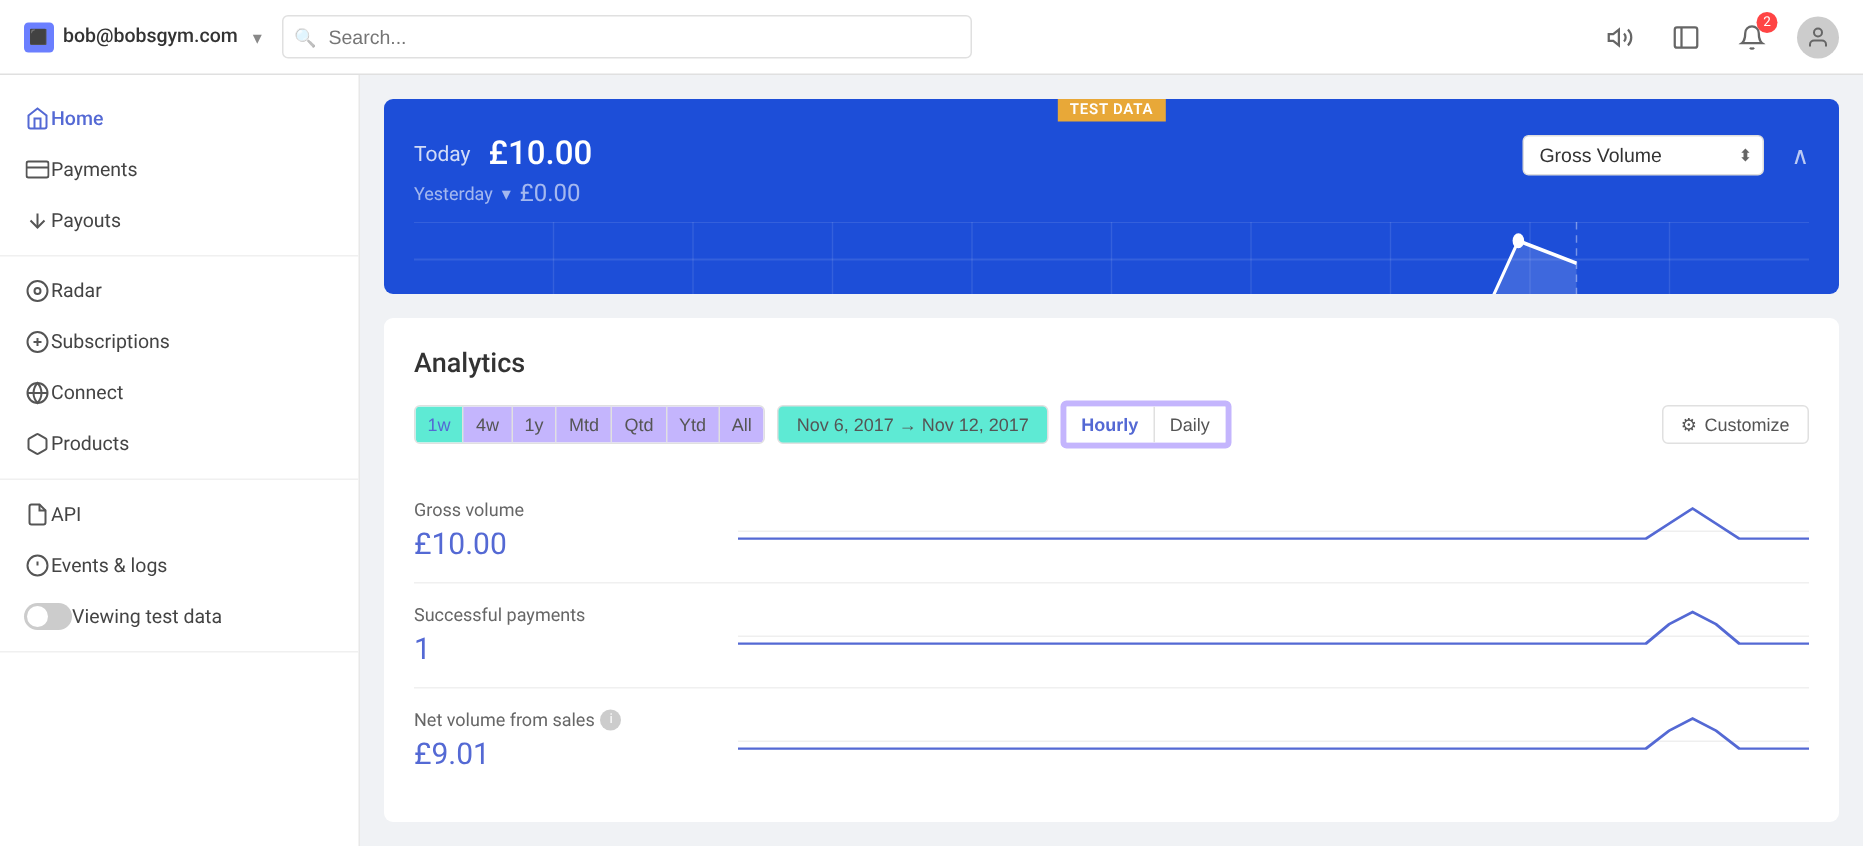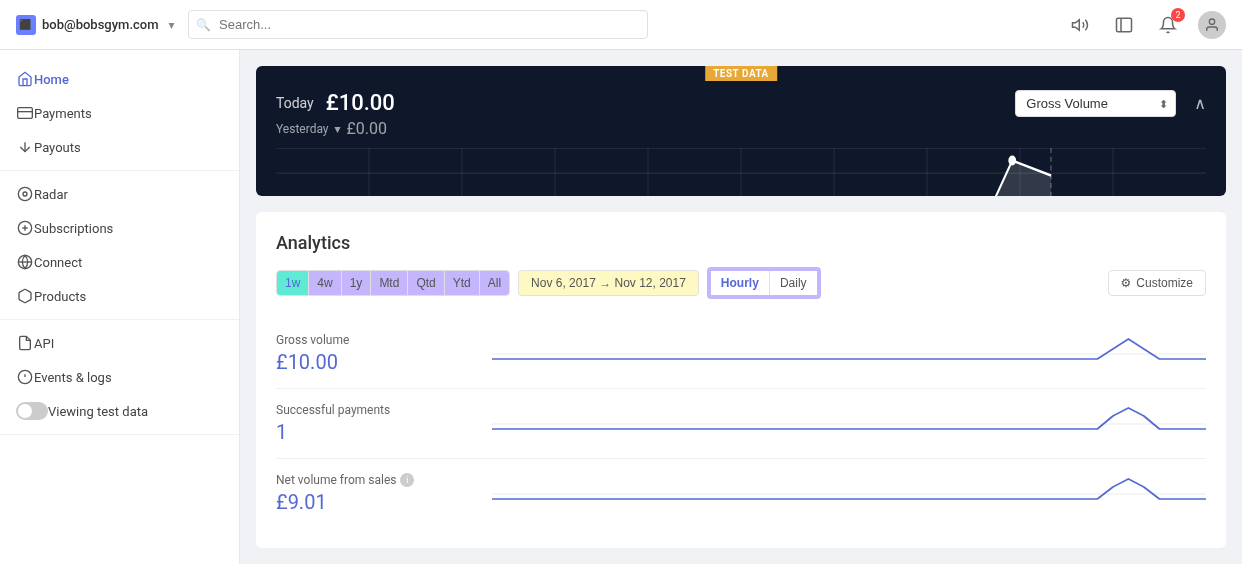--- a/index.html
+++ b/index.html
@@ -187,21 +187,21 @@
       flex: 1;
       padding: 16px;
       overflow-y: auto;
       display: flex;
       flex-direction: column;
       gap: 16px;
     }
 
     
     .dashboard-card {
-      background: #0f172a;
+      background: #1d4ed8;
       border-radius: 6px;
       padding: 20px 20px 4px 20px;
       position: relative;
       overflow: hidden;
       height: 195px;
     }
     .test-data-badge {
       position: absolute;
       top: 0;
       left: 50%;
@@ -332,21 +332,21 @@
     .period-btn.active {
       background: #5eead4;
       color: #5469d4;
       font-weight: 500;
     }
     .date-range-btn {
       padding: 5px 12px;
       font-size: 12px;
       color: #555;
       cursor: pointer;
-      background: #fef9c3;
+      background: #5eead4;
       border: 1px solid #e0e0e0;
       border-radius: 4px;
     }
     .granularity-btns {
       display: flex;
       border: 4px solid #c4b5fd;
       border-radius: 4px;
       overflow: hidden;
     }
     .gran-btn {

